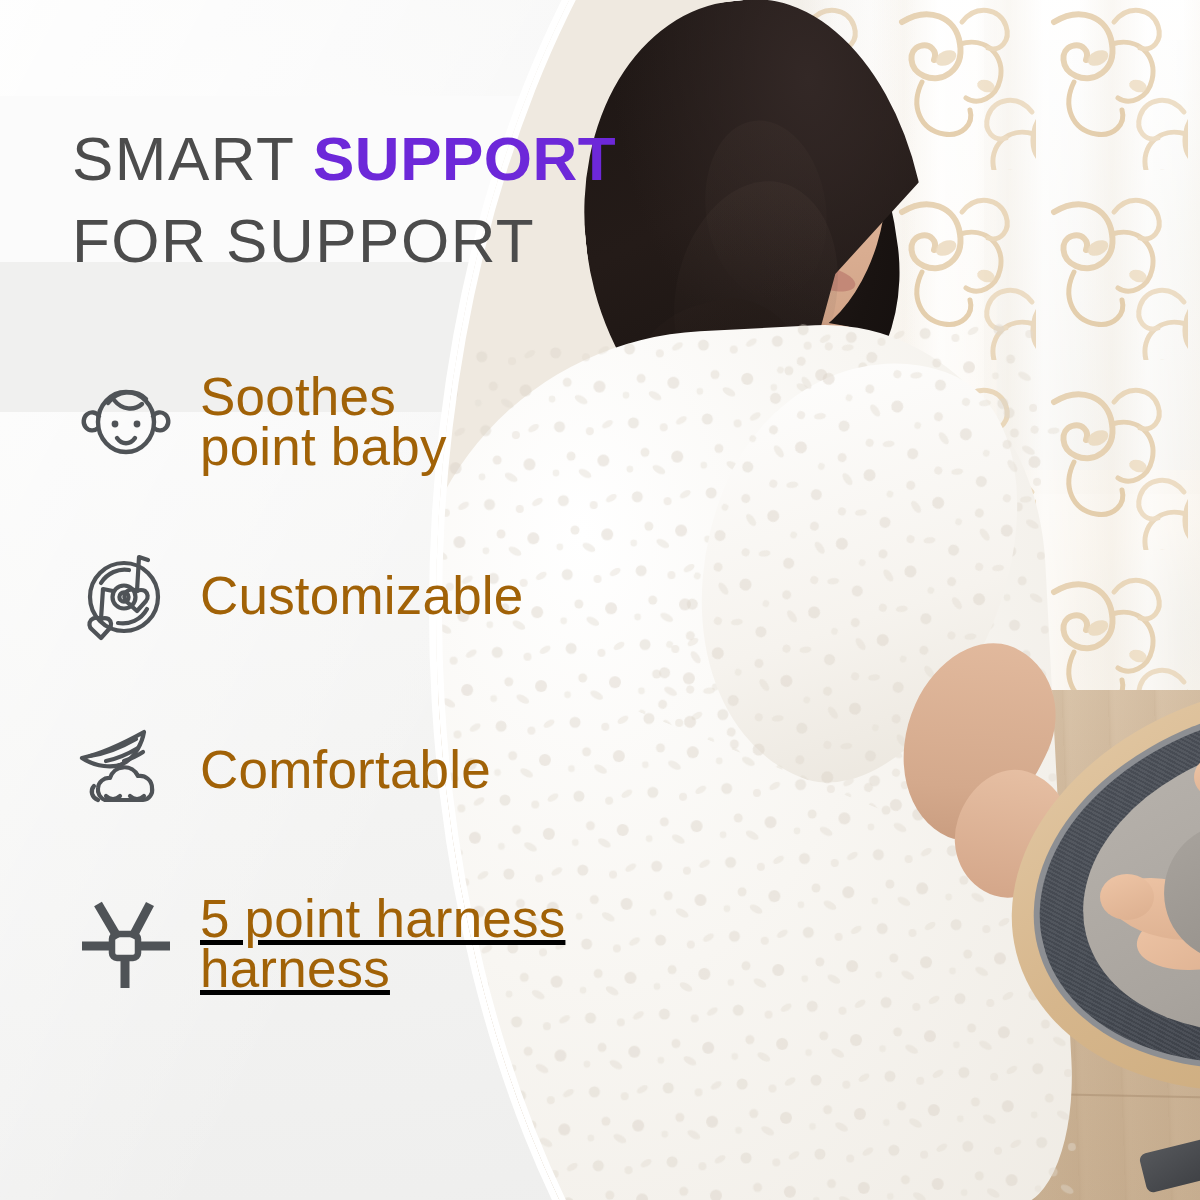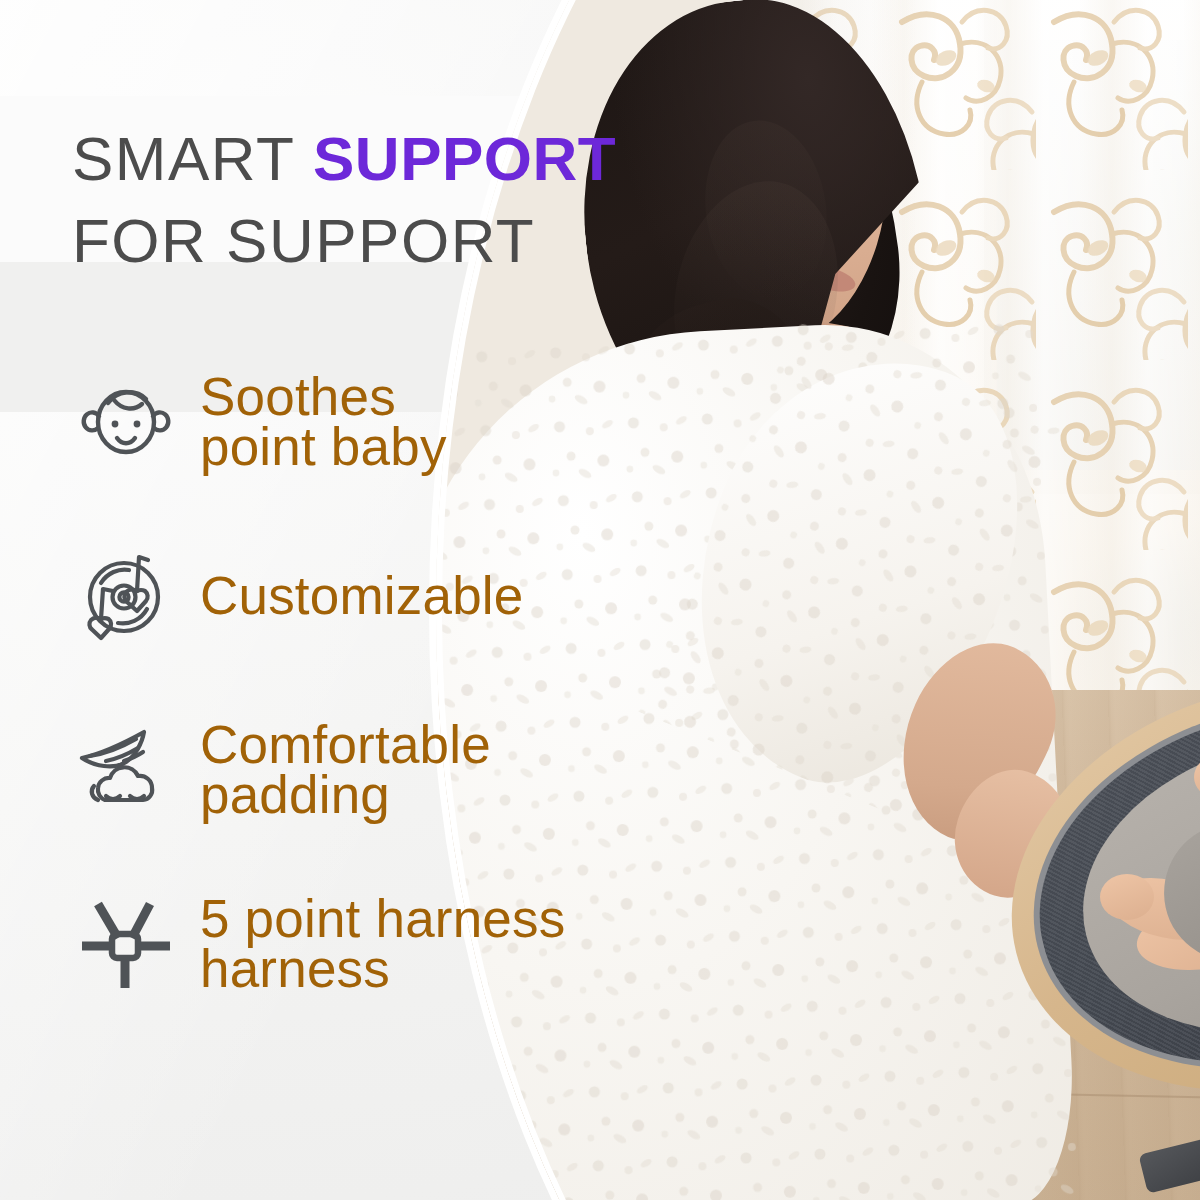--- a/index.html
+++ b/index.html
@@ -57,21 +57,21 @@
   .features {
     position:absolute; left:74px; top:360px;
     width:500px;
   }
   .feature {
     display:flex; align-items:center;
     gap:22px;
     height:124px;
     margin-bottom:50px;
   }
-  .feature:last-child { margin-bottom:0; }
+  .feature:last-child { margin-bottom:0;text-decoration:underline; }
   .f-icon {
     flex:0 0 104px; width:104px; height:104px;
     display:flex; align-items:center; justify-content:center;
   }
   .f-icon svg { display:block; }
   .f-text {
     color:#a16207;
     font-size:53px;
     line-height:50px;
     font-weight:300;
@@ -495,21 +495,20 @@
           <path d="M30 33 c10 -2 22 -7 32 -13"></path>
           <path d="M48 33 c6 -2 13 -5 19 -9"></path>
           <path d="M22 60 a11 11 0 0 1 12 -10 a15 15 0 0 1 28 -2 a12 12 0 0 1 14 12 a10 10 0 0 1 -9 12 h-38 a11 11 0 0 1 -7 -12z"></path>
           <path d="M18 58 a10 9 0 0 0 4 14"></path>
           <path d="M30 68 c4 4 10 4 14 0"></path>
           <path d="M54 68 c4 4 10 4 14 0"></path>
         </svg>
       </div>
       <div class="f-text">
         <span>Comfortable</span>
-        <span class="l2">padding</span>
       </div>
     </div>
 
     <div class="feature">
       <div class="f-icon">
         <svg width="100" height="100" viewBox="0 0 100 100" fill="none" stroke="#4f5357" stroke-width="9" stroke-linecap="butt" stroke-linejoin="miter">
           <path d="M22 10 L42 44"></path>
           <path d="M74 10 L56 44"></path>
           <path d="M6 52 L34 52"></path>
           <path d="M64 52 L94 52"></path>

